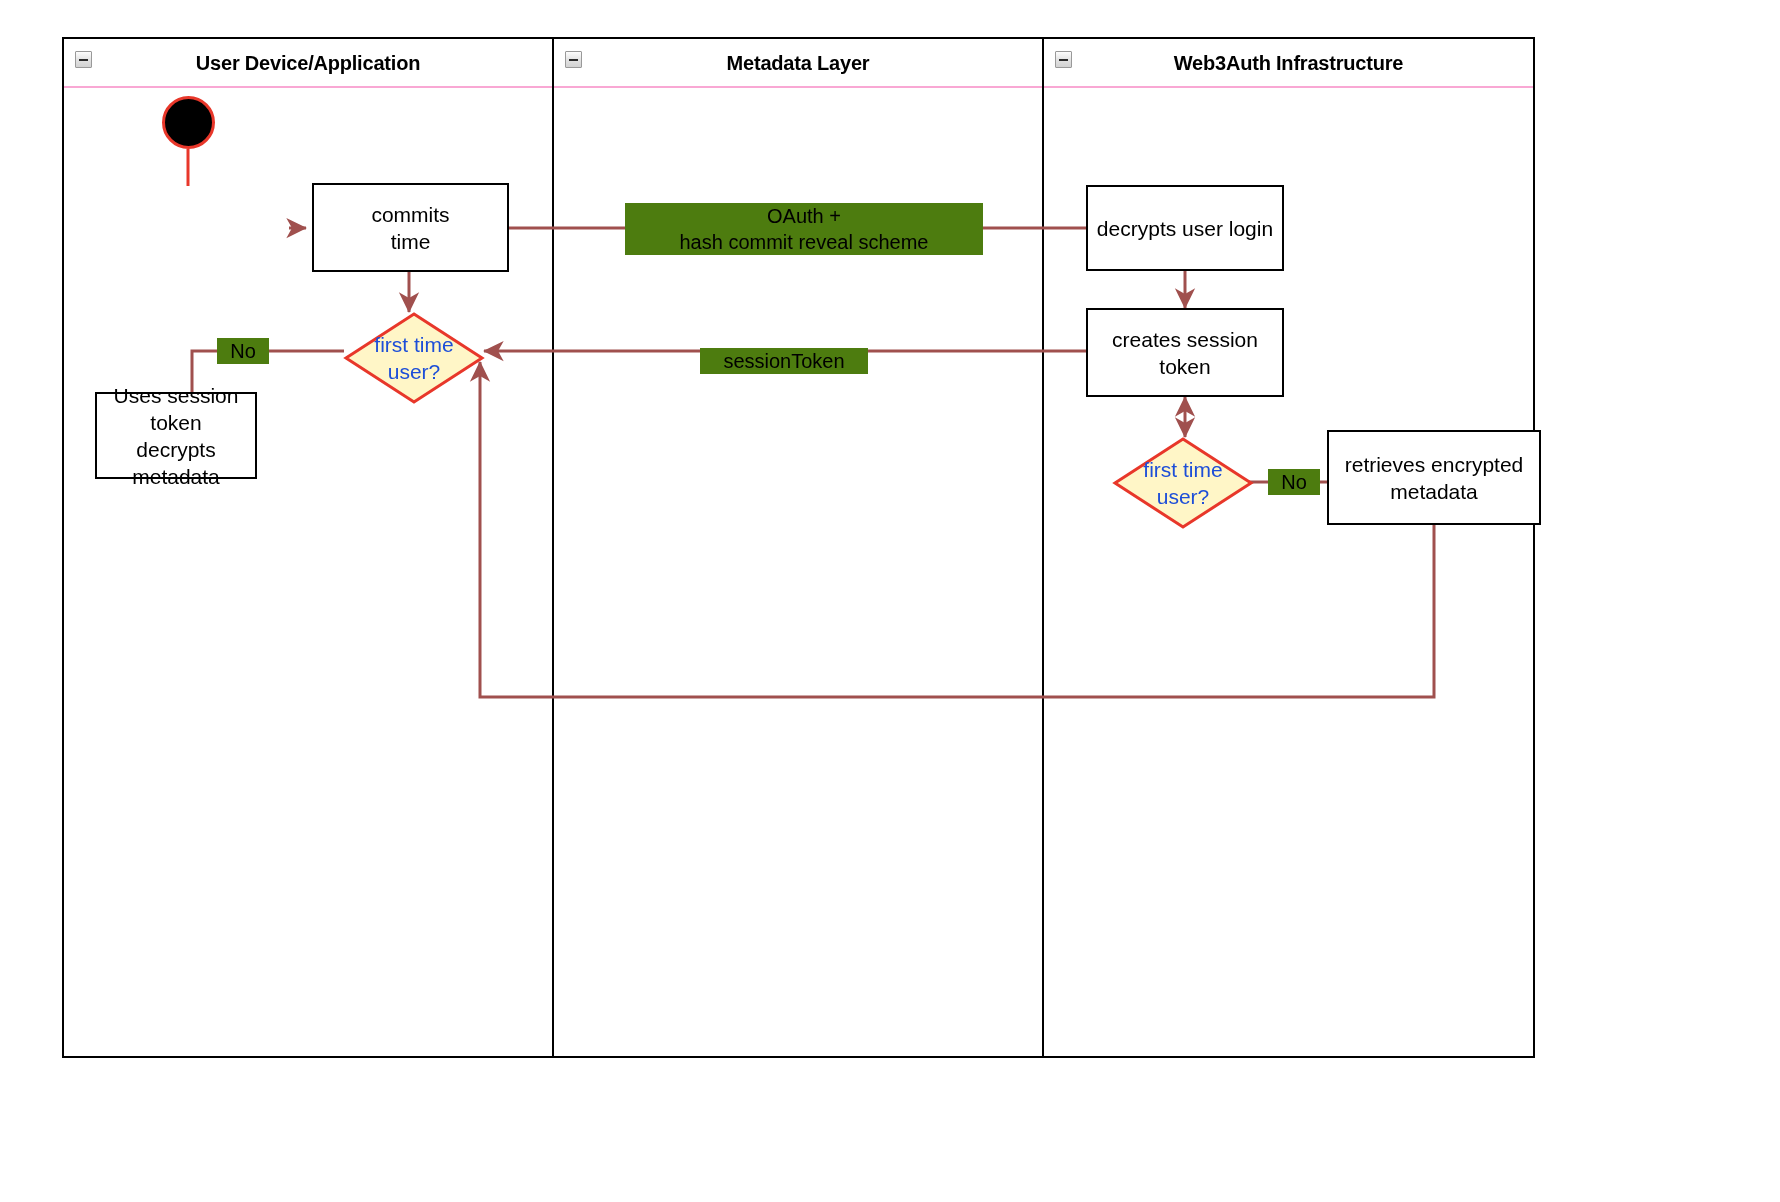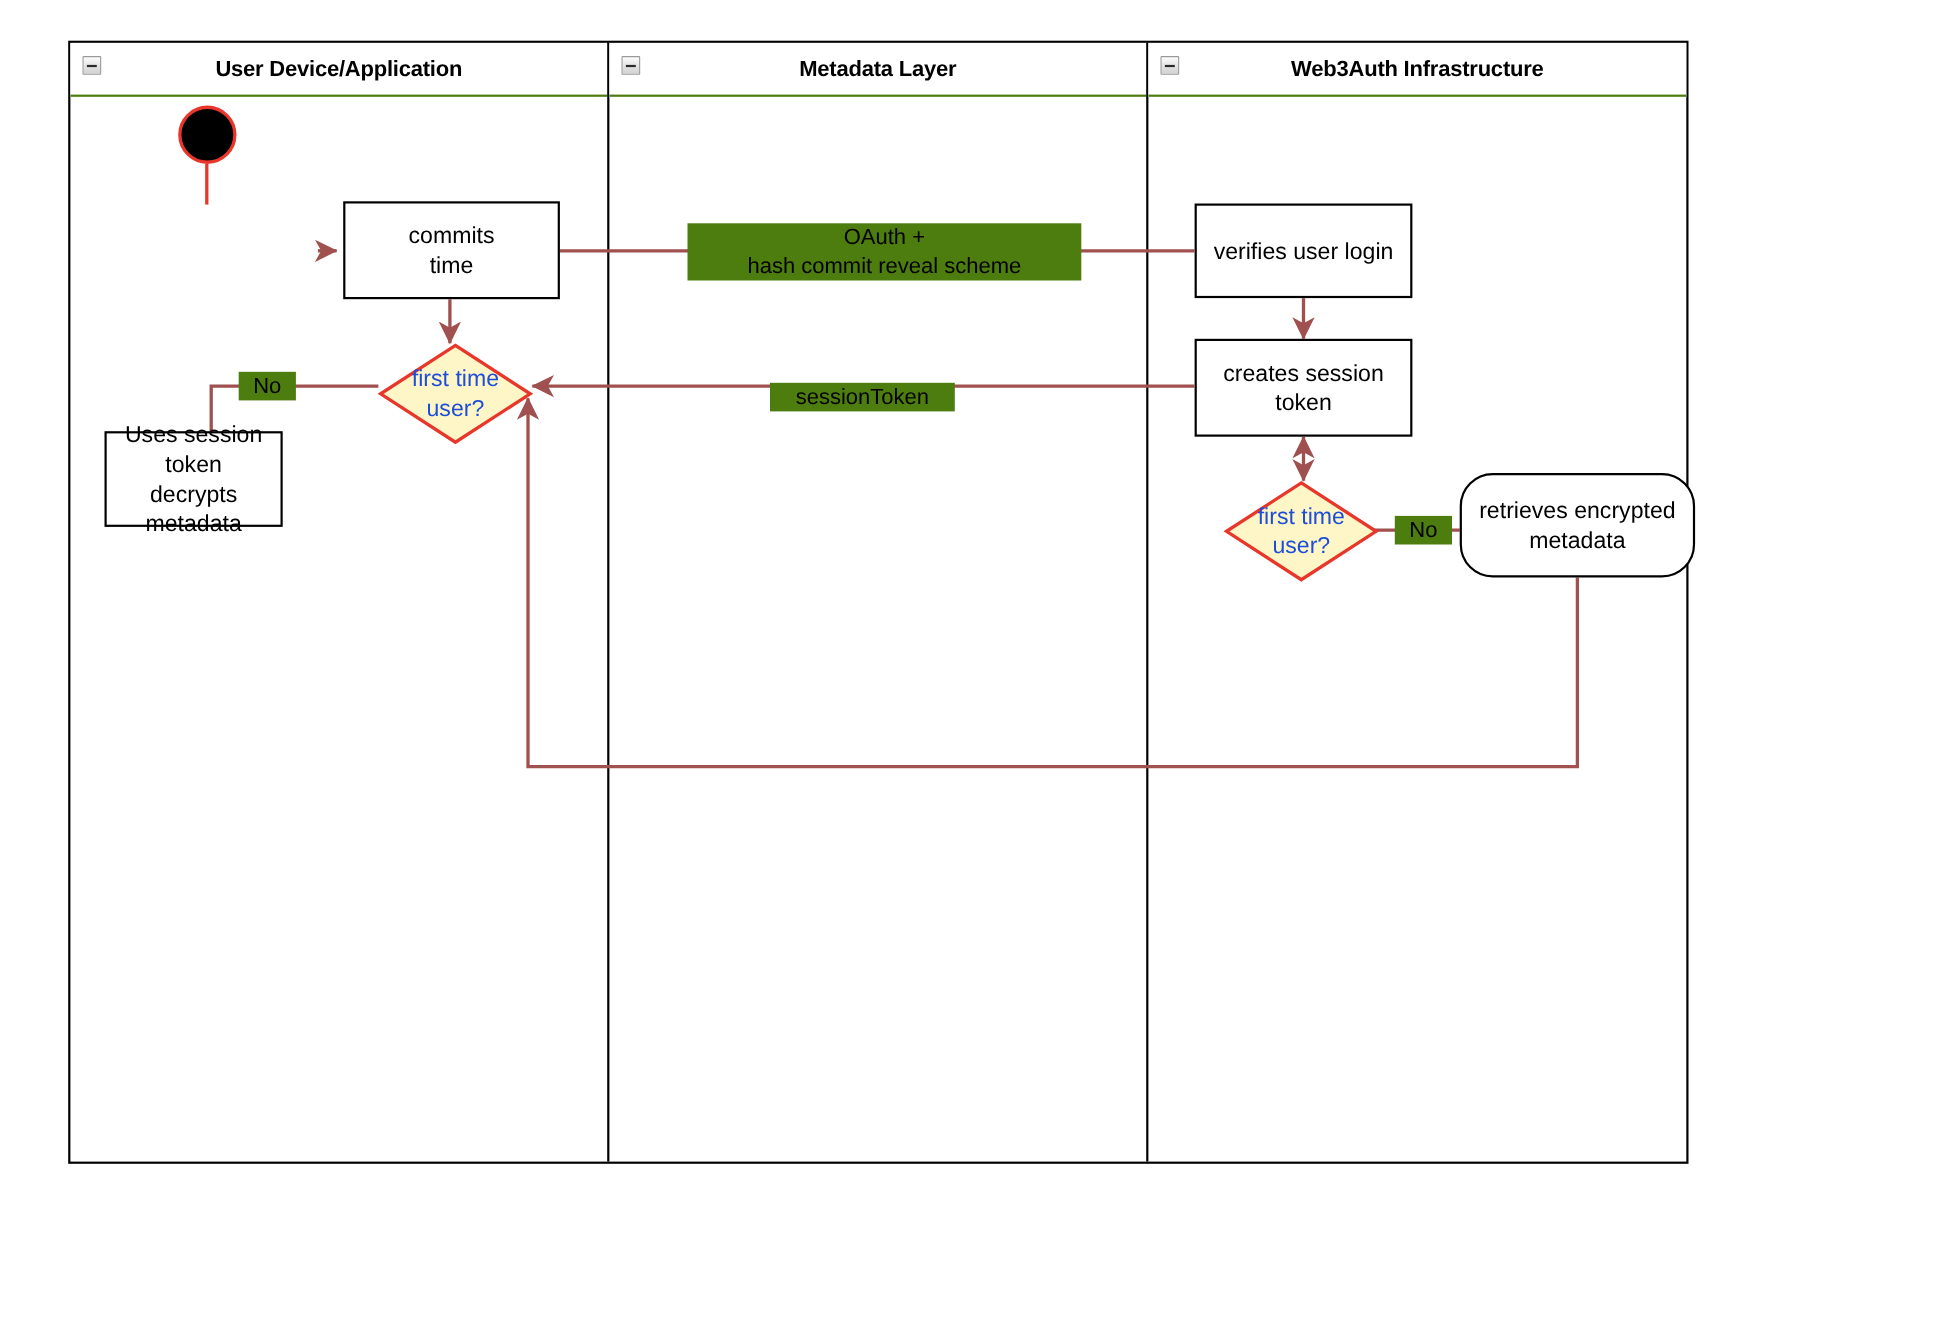--- a/index.html
+++ b/index.html
@@ -31,21 +31,21 @@
     border-left: 2px solid #000000;
     top: 0;
     height: 100%;
   }
   .lane.first { border-left: none; }
   .lane-head {
     position: absolute;
     left: 0; right: 0; top: 0;
     height: 49px;
     box-sizing: border-box;
-    border-bottom: 2px solid #4d7c0f;
+    border-bottom: 2px solid #f9a8d4;
     background: #ffffff;
   }
   .lane-title {
     position: absolute;
     left: 0; right: 0; top: 0;
     height: 49px;
     line-height: 49px;
     text-align: center;
     font-size: 20px;
     font-weight: bold;
@@ -228,29 +228,29 @@
       <polygon points="70,2 138,46 70,90 2,46" fill="#fff6c7" stroke="#e8372a" stroke-width="3"></polygon>
     </svg>
     <div class="diamond-label">first time
 user?</div>
   </div>
 
   <div class="node activity" style="left:95px; top:392px; width:162px; height:87px;">Uses session
 token
 decrypts metadata</div>
 
-  <div class="node activity" style="left:1086px; top:185px; width:198px; height:86px;">verifies user login</div>
+  <div class="node activity" style="left:1086px; top:185px; width:198px; height:86px;">decrypts user login</div>
 
   <div class="node activity" style="left:1086px; top:308px; width:198px; height:89px;text-align:center;">creates session
 token</div>
 
   <div class="diamond-wrap" style="left:1113px; top:437px; width:140px; height:92px;">
     <svg width="140" height="92" viewBox="0 0 140 92" xmlns="http://www.w3.org/2000/svg">
       <polygon points="70,2 138,46 70,90 2,46" fill="#fff6c7" stroke="#e8372a" stroke-width="3"></polygon>
     </svg>
     <div class="diamond-label">first time
 user?</div>
   </div>
 
-  <div class="node activity" style="left:1327px; top:430px; width:214px; height:95px;border-radius:30px;">retrieves encrypted
+  <div class="node activity" style="left:1327px; top:430px; width:214px; height:95px;">retrieves encrypted
 metadata</div>
 
 </div>
 
 </body></html>

